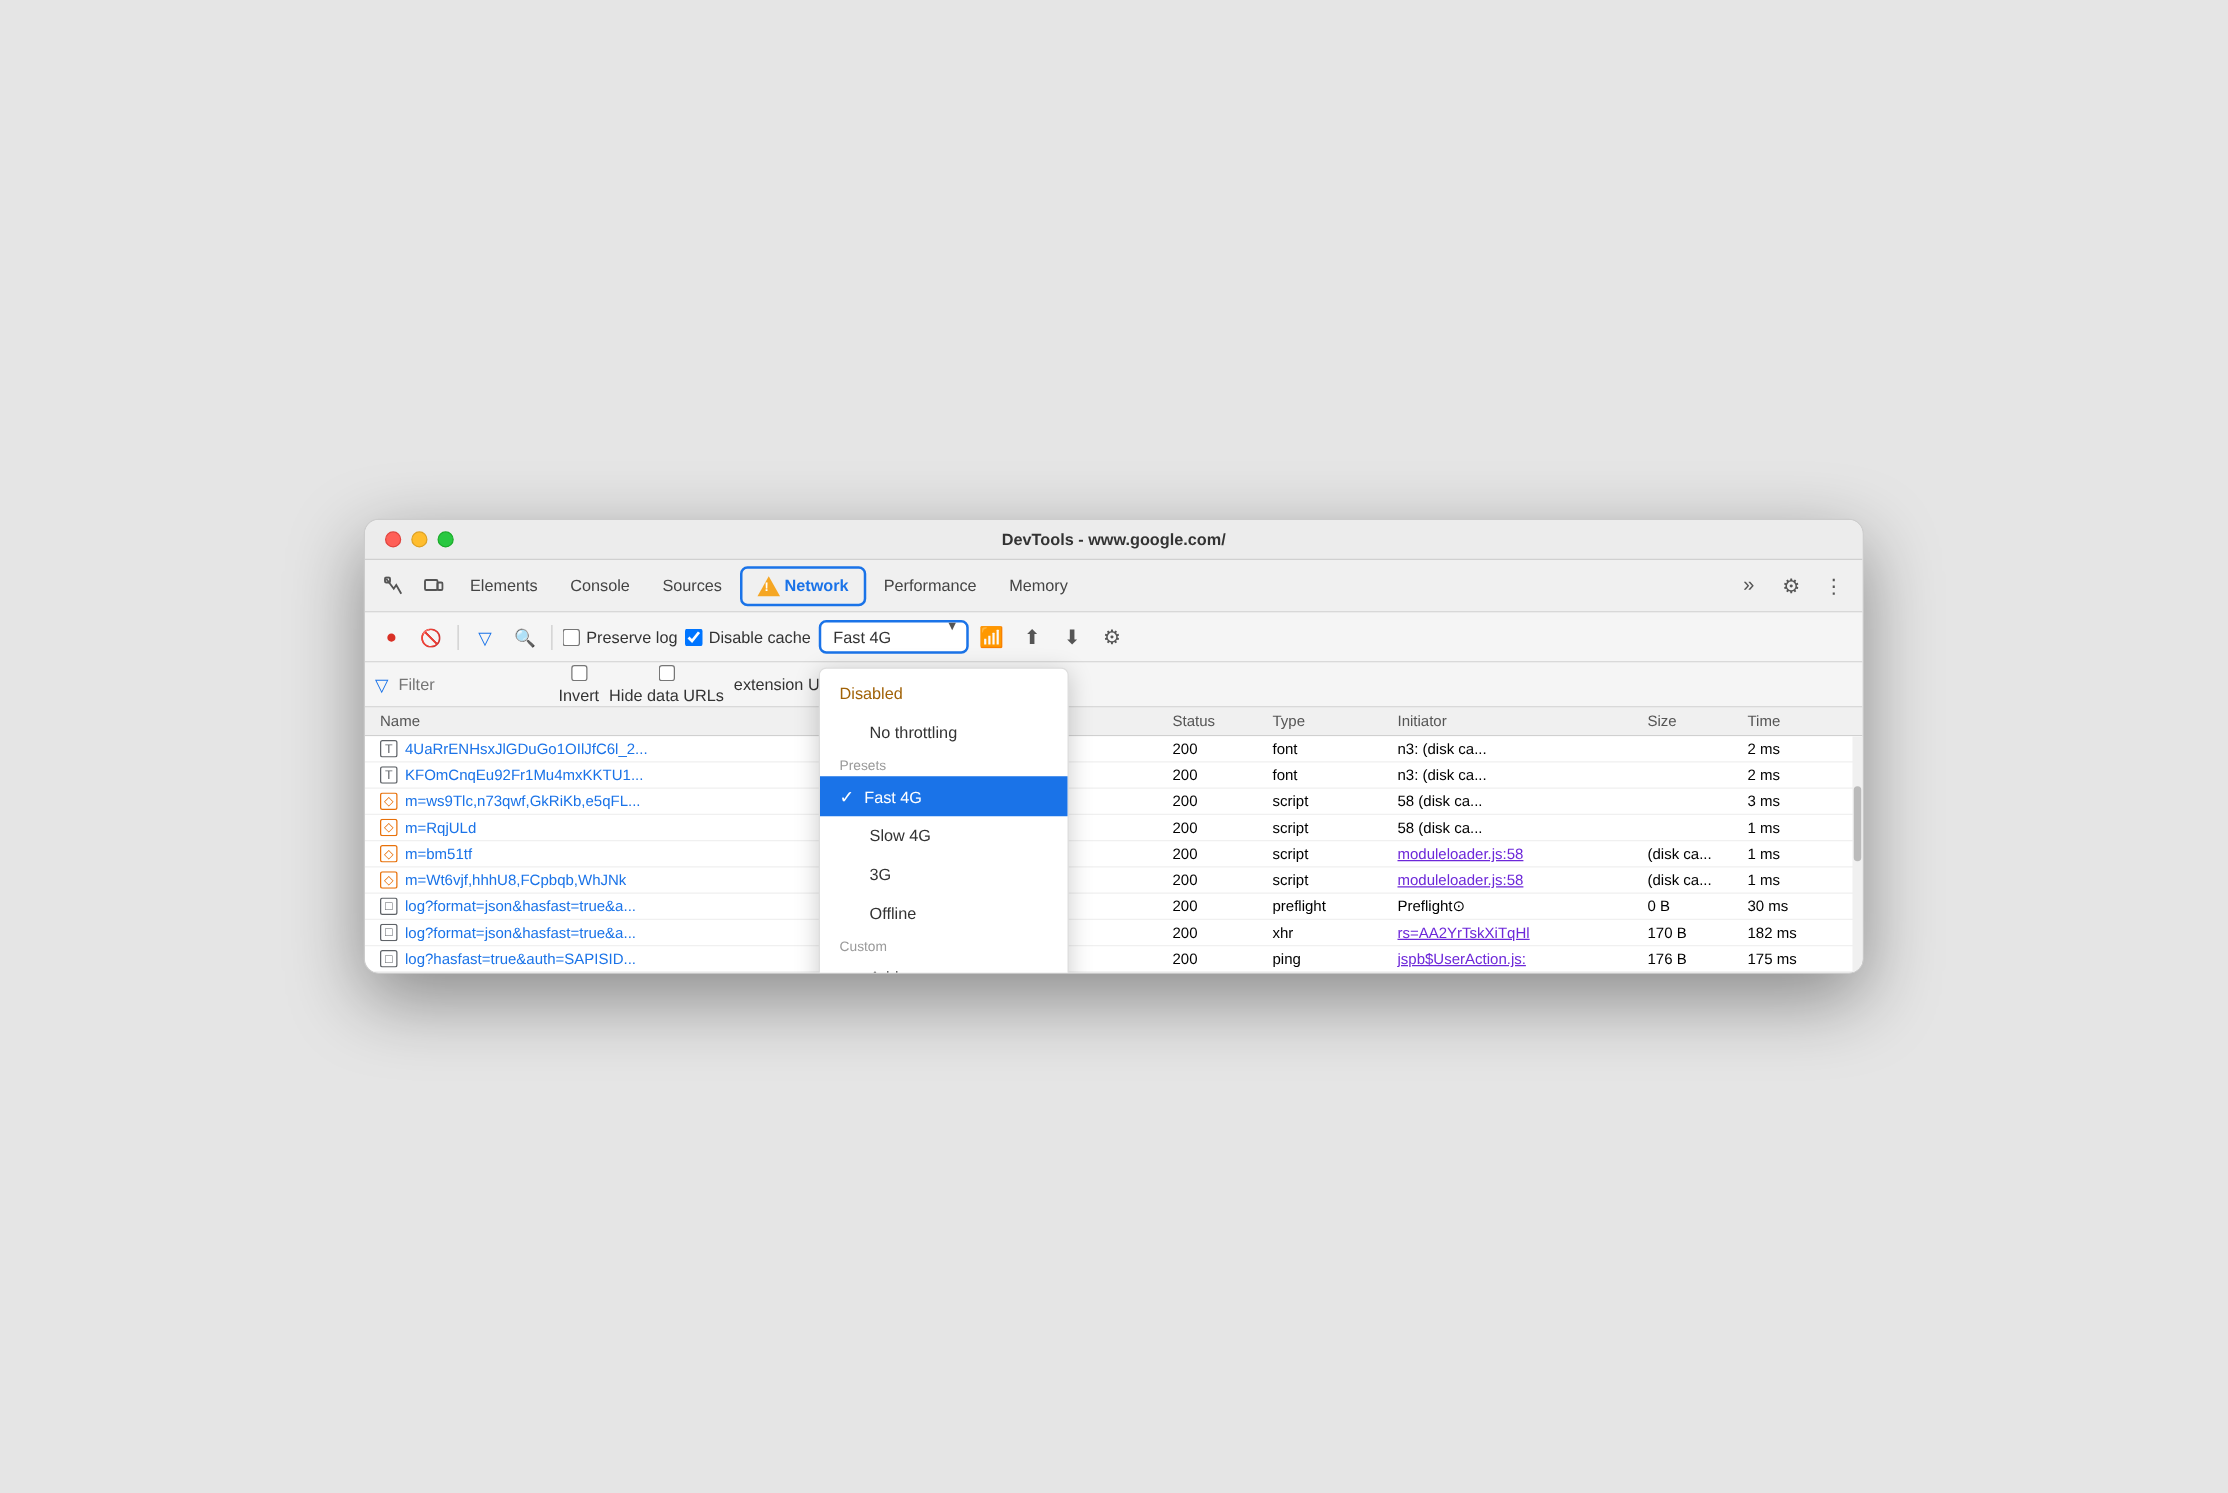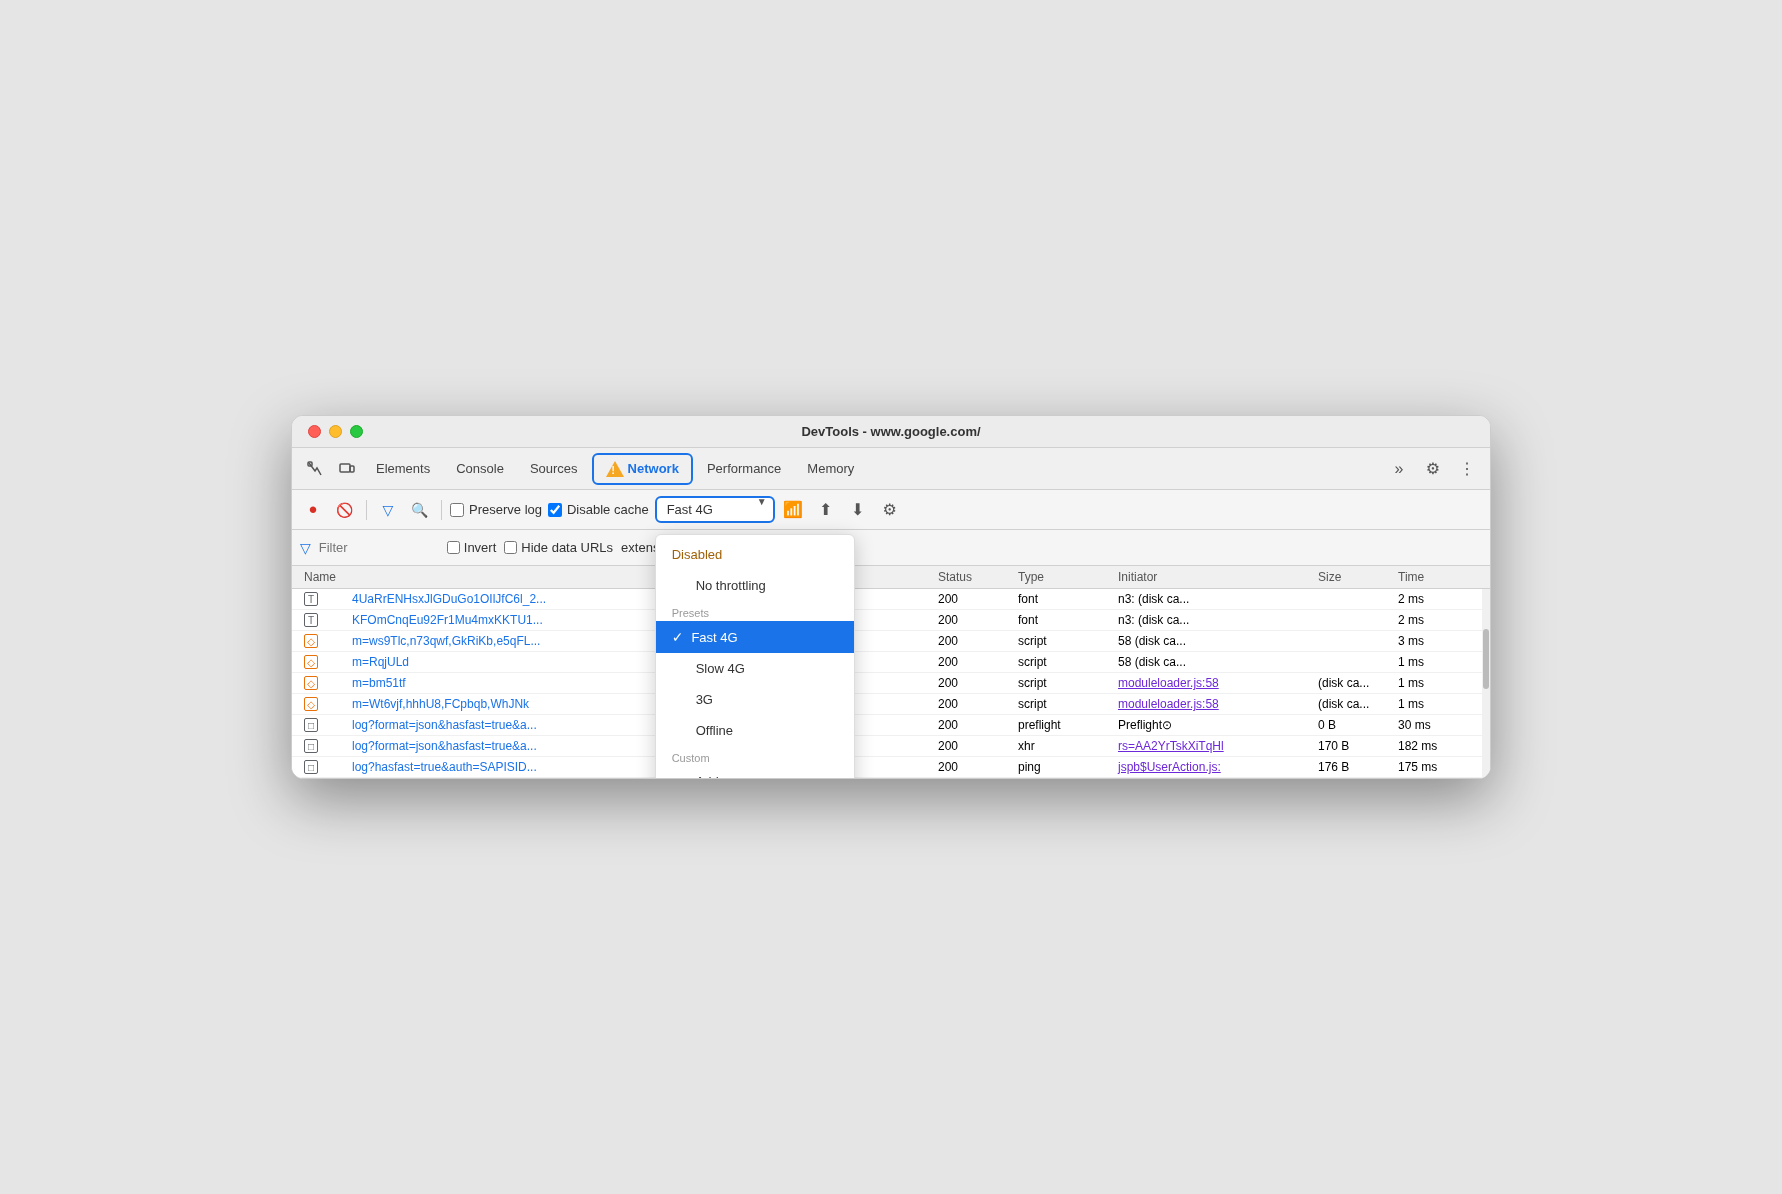--- a/index.html
+++ b/index.html
@@ -193,20 +193,21 @@
       width: 120px;
       color: #333;
     }
     .filter-checkbox-label {
       display: flex;
       align-items: center;
       gap: 4px;
       font-size: 13px;
       color: #333;
       cursor: pointer;
+      flex-direction: column;
     }
     .type-filters {
       background: #f5f5f5;
       border-bottom: 1px solid #d0d0d0;
       display: flex;
       align-items: center;
       padding: 4px 8px;
       gap: 4px;
       flex-wrap: wrap;
       height: 36px;
@@ -282,21 +283,20 @@
       border-radius: 2px;
     }
     .file-icon.font { color: #5f6368; border-color: #5f6368; }
     .file-icon.script { color: #e8710a; border-color: #e8710a; }
     .file-icon.doc { color: #5f6368; border-color: #5f6368; }
     .name-text {
       overflow: hidden;
       text-overflow: ellipsis;
       white-space: nowrap;
       color: #1a73e8;
-      margin-left: 28px;
     }
     .status-200 { color: #000000; }
     .initiator-link { color: #6d28d9; text-decoration: underline; }
     .status-bar {
       background: #f0f0f0;
       border-top: 1px solid #d0d0d0;
       display: flex;
       align-items: center;
       padding: 4px 12px;
       gap: 20px;

